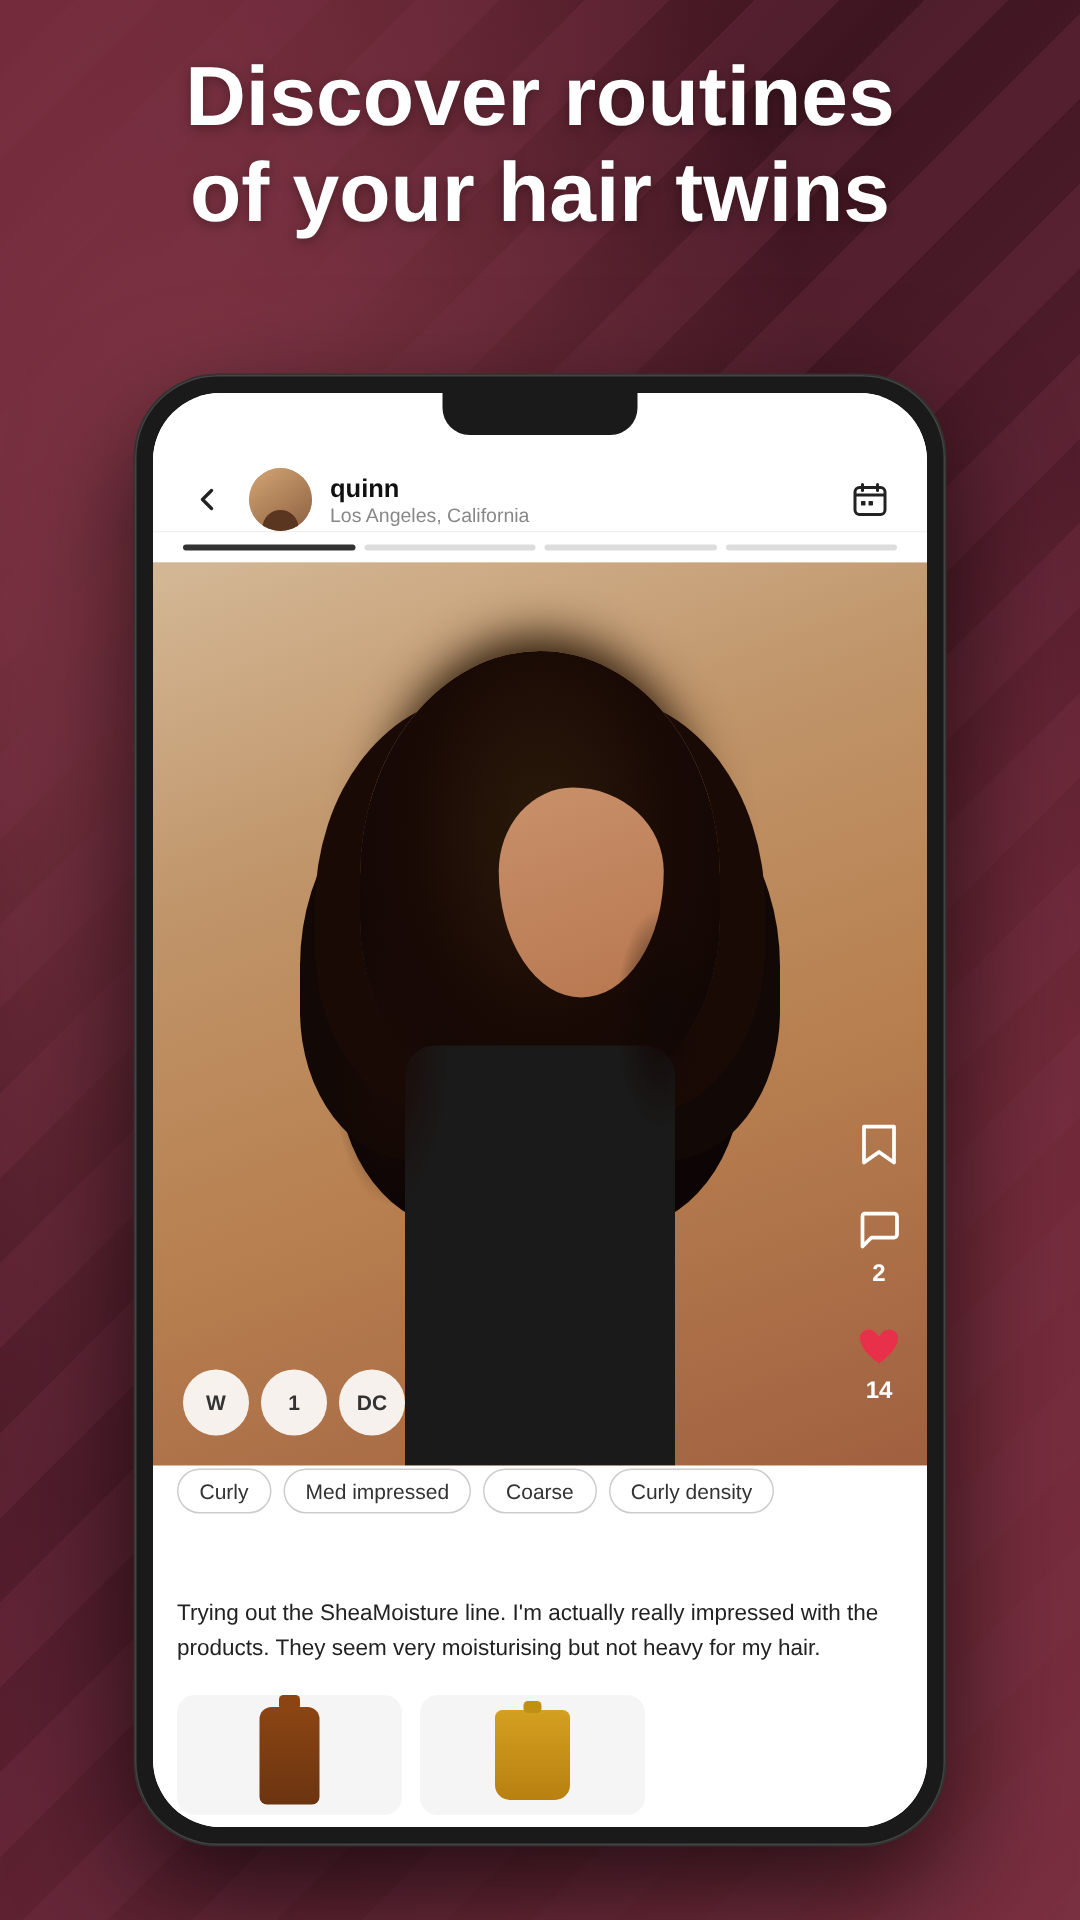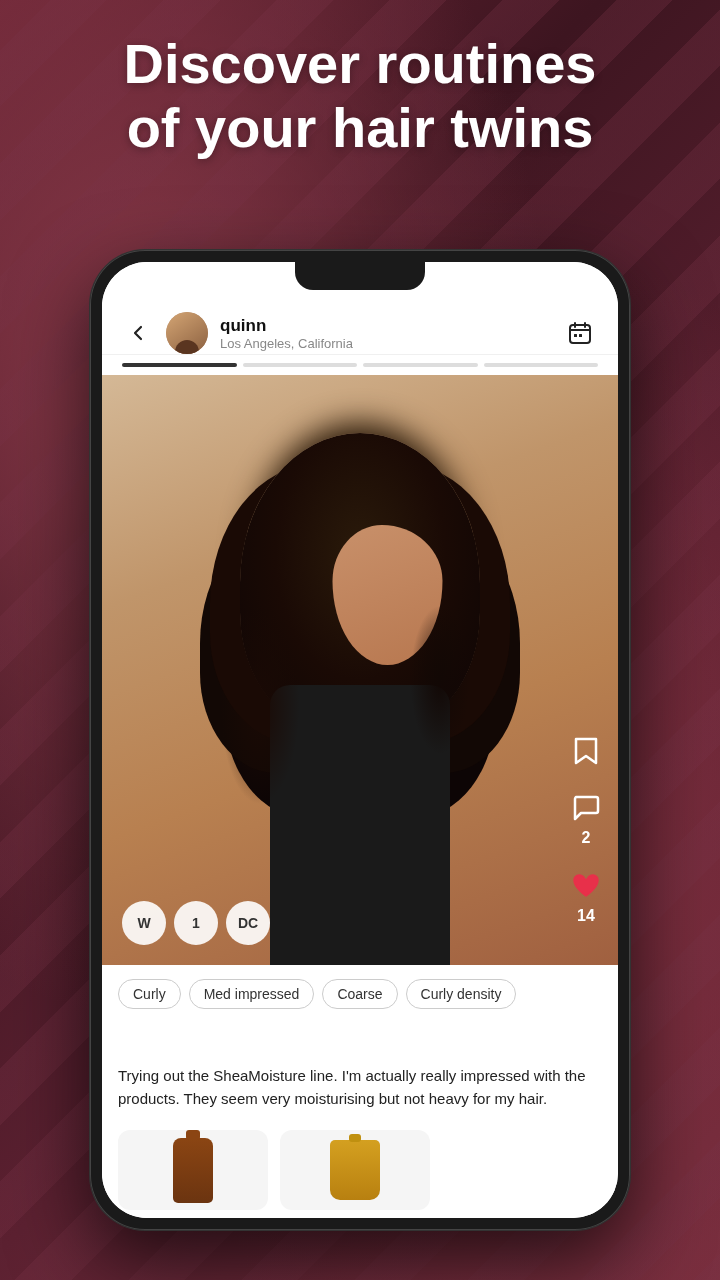--- a/index.html
+++ b/index.html
@@ -361,21 +361,21 @@
       display: flex;
       align-items: center;
       justify-content: center;
       font-size: 14px;
       font-weight: 700;
       color: #333;
     }
 
     
     .tags-row {
-      padding: 14px 16px 10px;
+      padding: 2px 16px 10px;
       display: flex;
       gap: 8px;
       flex-wrap: nowrap;
       background: #fff;
       flex-shrink: 0;
       overflow: hidden;
     }
 
     .tag {
       padding: 6px 14px;

